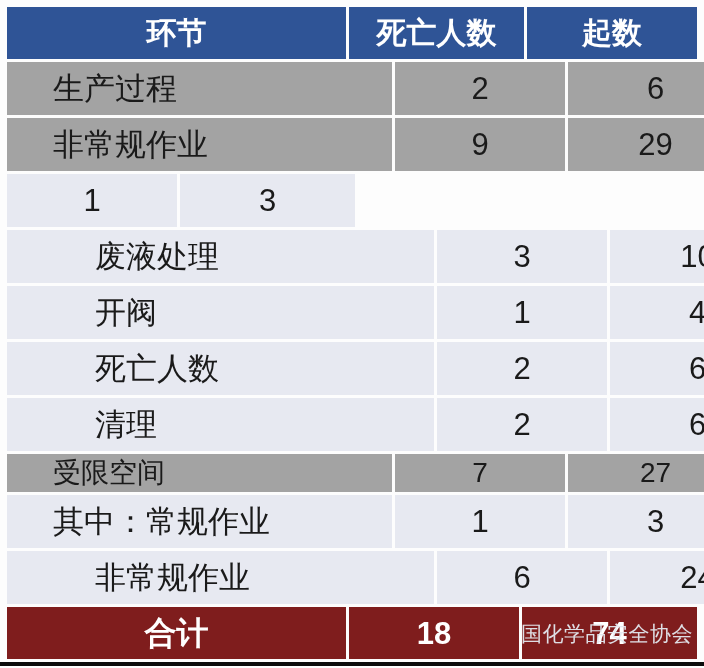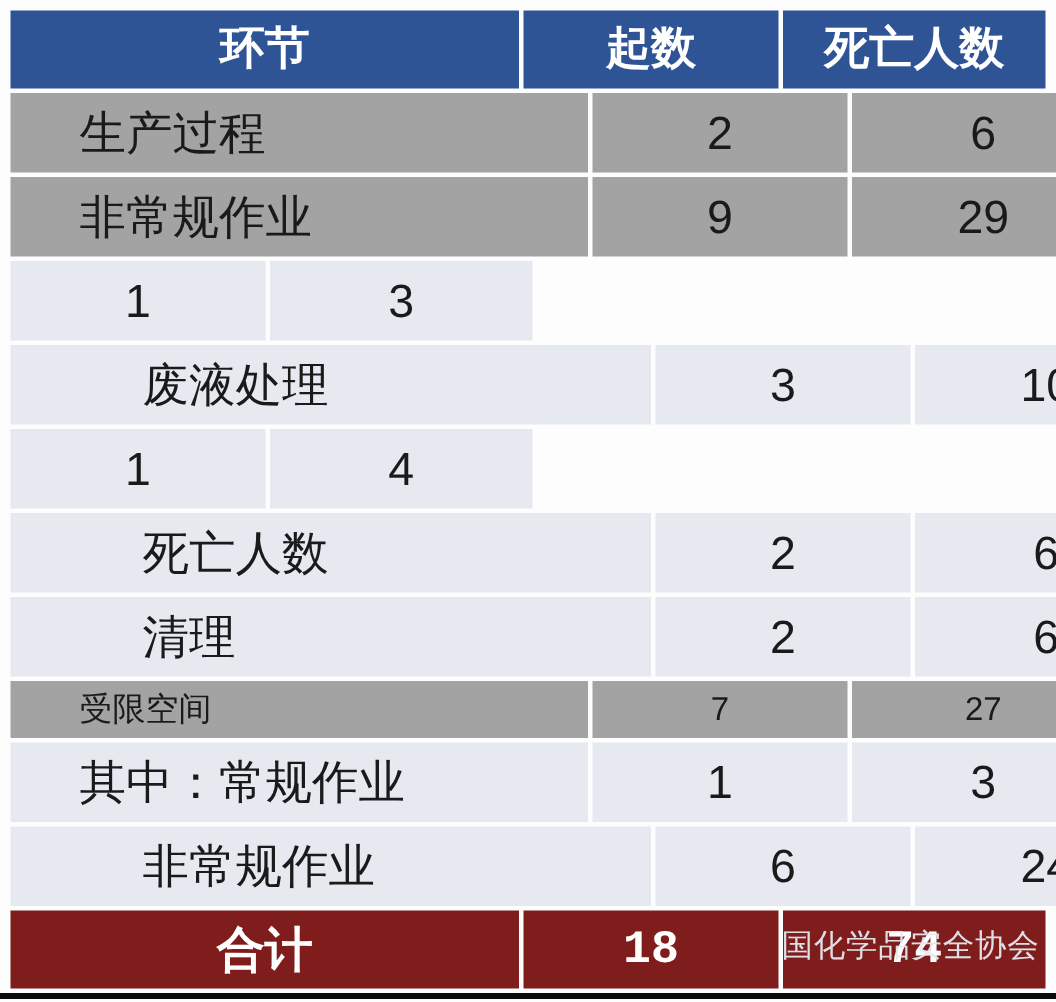--- a/index.html
+++ b/index.html
@@ -26,32 +26,32 @@
   .c3 { width: 175px; flex: none; justify-content: center; }
 
   .row.header { height: 52px; }
   .row.header .cell {
     background: #2F5496; color: #ffffff; font-weight: 700;
     font-size: 30px; justify-content: center;
   }
   .row.green .cell { background: #a3a3a3; }
   .row.light .cell { background: #E7E9F1; }
   .row.short { height: 38px; }
-  .row.short .cell { font-size: 22px; }
+  .row.short .cell { font-size: 28px; }
 
   .label.ind1 { padding-left: 46px; }
   .label.ind2 { padding-left: 88px; }
 
   .row.footer { height: 52px; }
   .row.footer .cell {
     background: #7f1d1d; color: #ffffff; font-weight: 700;
     justify-content: center; position: relative;
   }
   .row.footer .c1 { font-size: 32px; }
-  .row.footer .c2, .row.footer .c3 { font-size: 31px; font-family: Liberation Mono, monospace; }
+  .row.footer .c2, .row.footer .c3 { font-size: 31px; }
 
   .watermark {
     position: absolute; right: 4px; top: 50%;
     transform: translateY(-50%);
     display: flex; align-items: center; column-gap: 5px;
     z-index: 2; pointer-events: none;
   }
   .watermark .wm-text {
     color: rgba(228, 233, 239, 0.95);
     font-size: 21px; font-weight: 400; letter-spacing: 0.5px;
@@ -62,22 +62,22 @@
   }
 </style>
 </head>
 <body>
 
 <div class="stage">
   <div class="tbl">
 
     <div class="row header">
       <div class="cell c1">环节</div>
+      <div class="cell c3">死亡人数</div>
       <div class="cell c2">起数</div>
-      <div class="cell c3">死亡人数</div>
     </div>
 
     <div class="row green">
     <div class="cell c1 label ind1">生产过程</div>
     <div class="cell c2">2</div>
     <div class="cell c3">6</div>
   </div>
       <div class="row green">
     <div class="cell c1 label ind1">非常规作业</div>
     <div class="cell c2">9</div>
@@ -86,20 +86,21 @@
       <div class="row light">
     <div class="cell c2">1</div>
     <div class="cell c3">3</div>
   </div>
       <div class="row light">
     <div class="cell c1 label ind2">废液处理</div>
     <div class="cell c2">3</div>
     <div class="cell c3">10</div>
   </div>
       <div class="row light">
+    <div class="cell c1 label ind2">开阀</div>
     <div class="cell c2">1</div>
     <div class="cell c3">4</div>
   </div>
       <div class="row light">
     <div class="cell c1 label ind2">死亡人数</div>
     <div class="cell c2">2</div>
     <div class="cell c3">6</div>
   </div>
       <div class="row light">
     <div class="cell c1 label ind2">清理</div>

